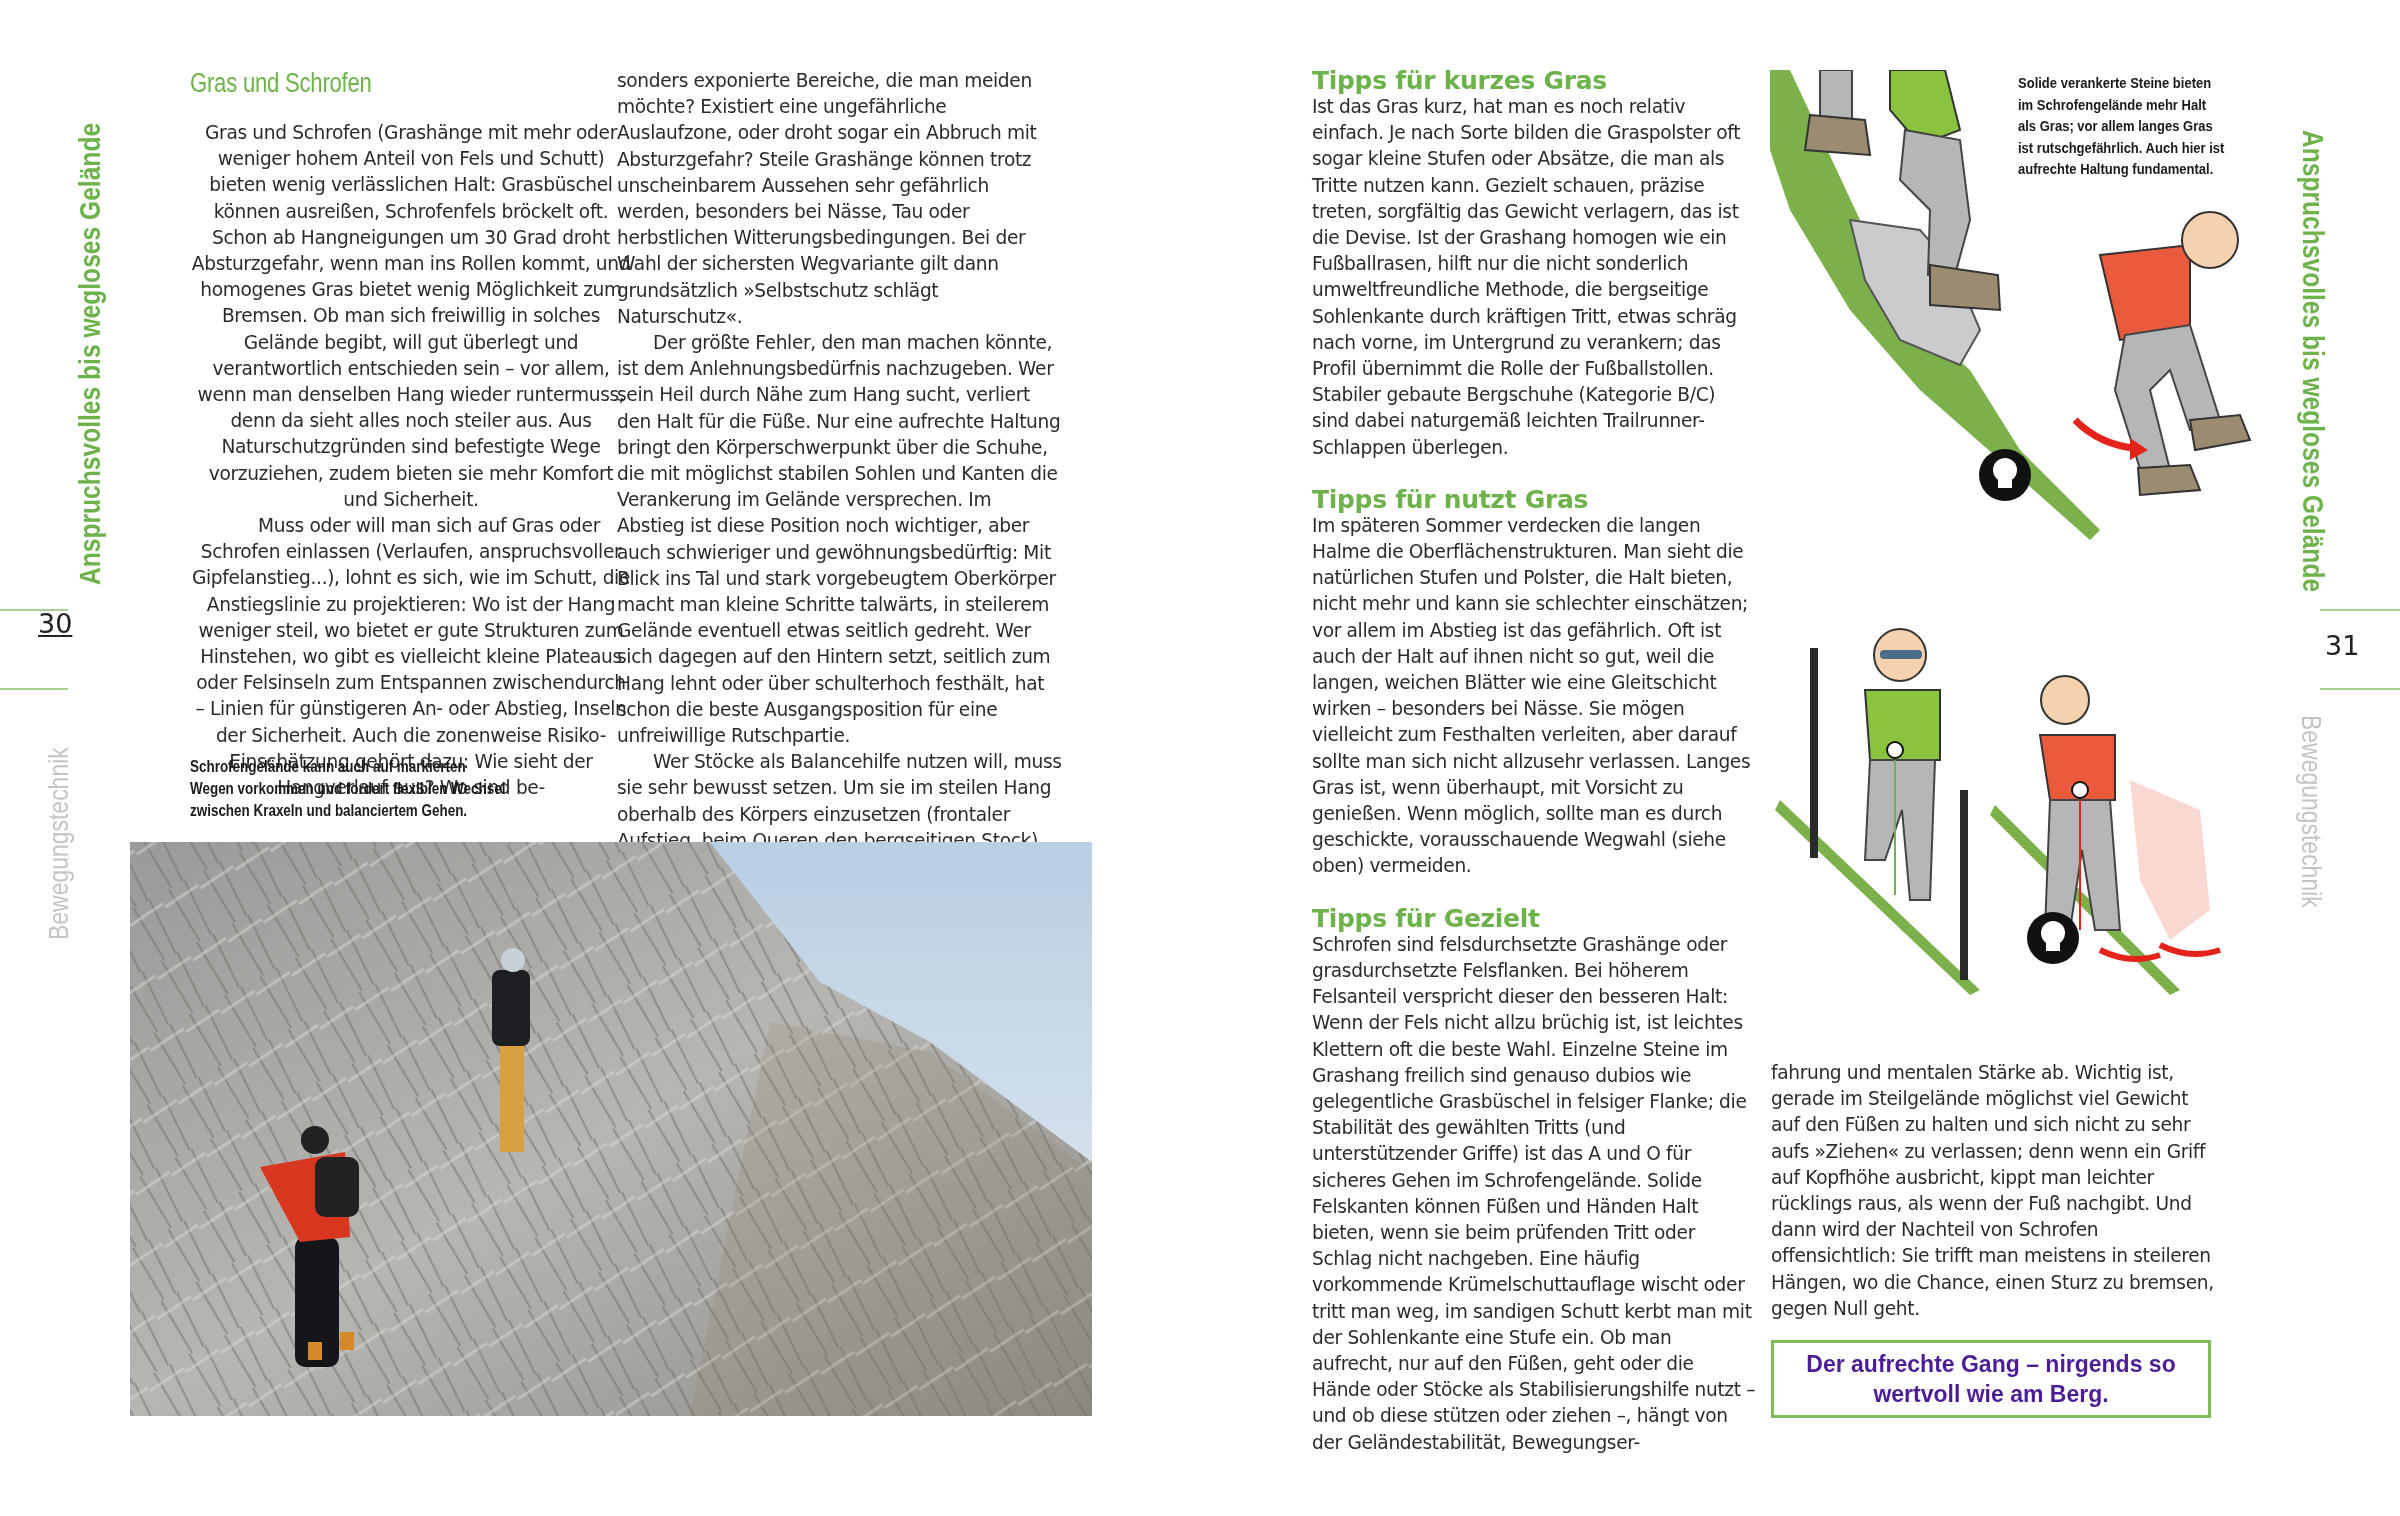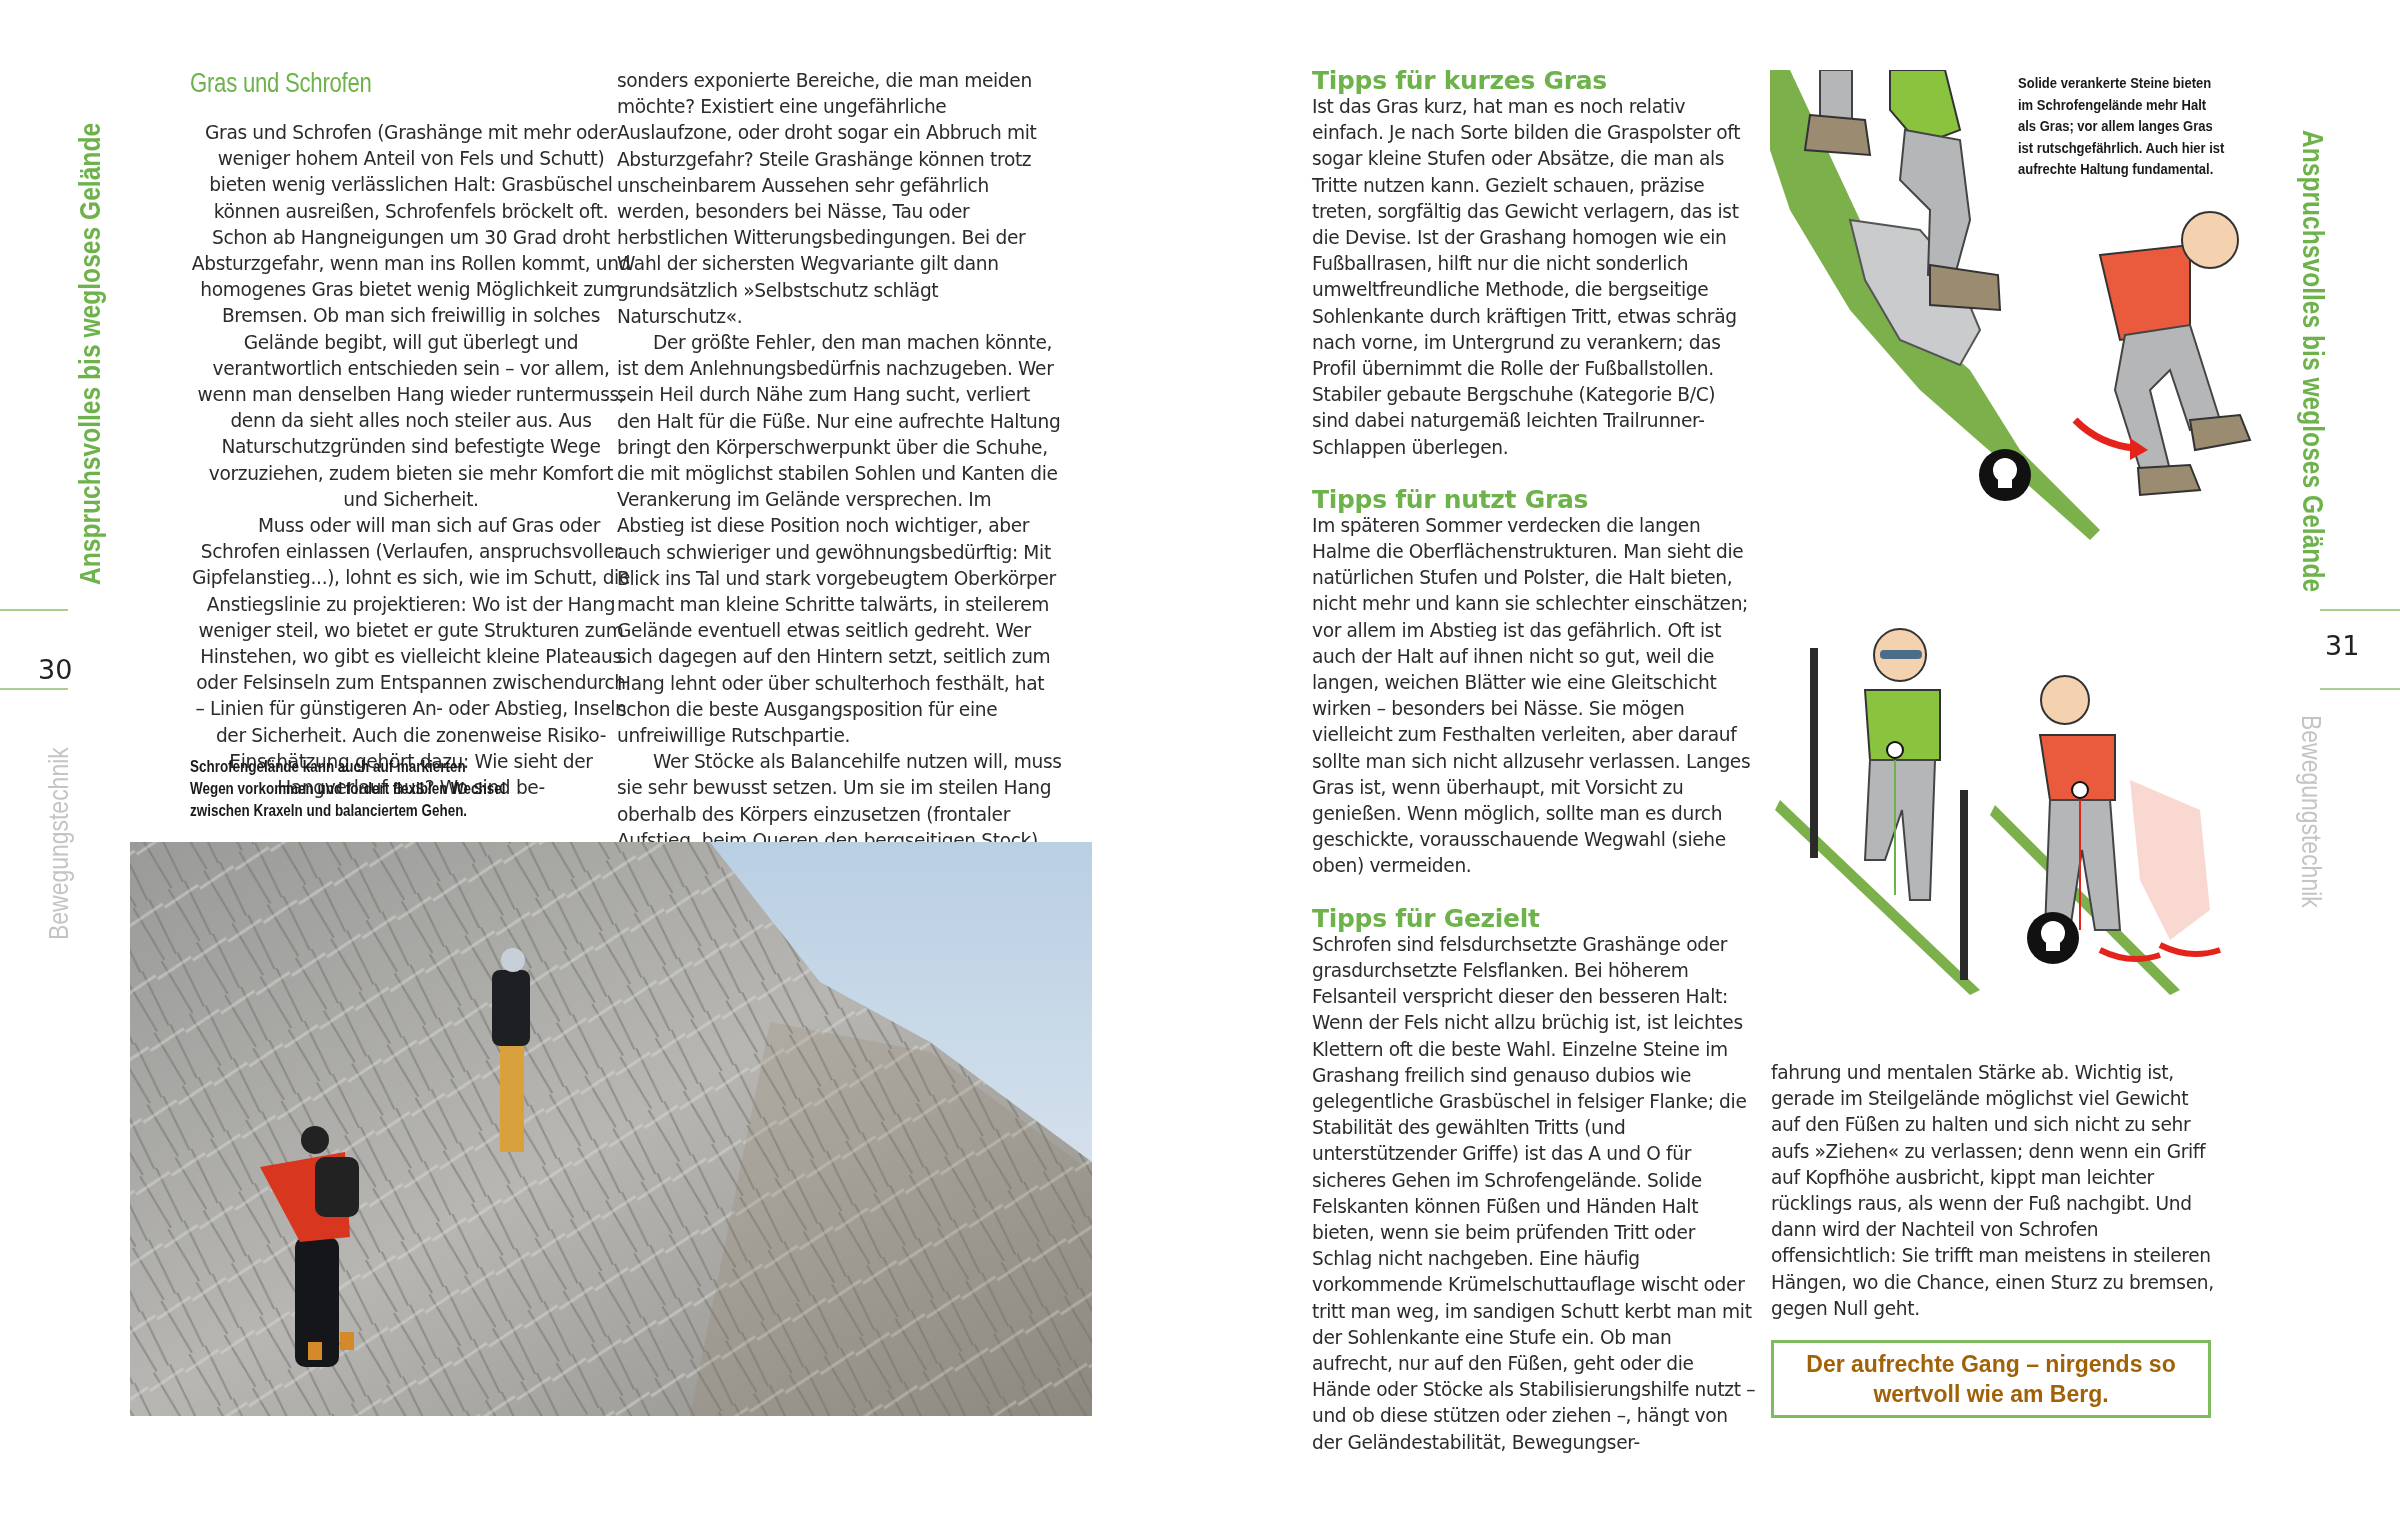--- a/index.html
+++ b/index.html
@@ -10,32 +10,32 @@
   .body-text p { margin:0; }
   .body-text p.indent { text-indent:36px; }
   .heading { color:#6db24a; font-family:"Liberation Sans", sans-serif; font-size:27px; transform:scaleX(0.82); transform-origin:left; letter-spacing:-0.3px; }
   .subhead { color:#6db24a; font-weight:bold; font-size:25px; line-height:26px; letter-spacing:-0.3px; }
   .caption { font-family:"Liberation Sans", sans-serif; font-weight:bold; font-size:16px; line-height:22px; color:#1a1a1a; transform:scaleX(0.84); transform-origin:left; white-space:nowrap; }
   .side-title { font-family:"Liberation Sans", sans-serif; font-weight:bold; font-size:30px; color:#6db24a; white-space:nowrap; }
   .side-sub { font-family:"Liberation Sans", sans-serif; font-size:28px; color:#c4c4c4; white-space:nowrap; }
   .page-num { font-family:"DejaVu Sans", sans-serif; font-size:27px; color:#222; }
   .rule { height:2px; background:#a9cf93; }
   .quote-box { border:3px solid #7dbb5c; display:flex; align-items:center; justify-content:center; text-align:center; box-sizing:border-box; }
-  .quote-box span { font-family:"Liberation Sans", sans-serif; font-weight:bold; font-size:23px; line-height:30px; color:#a16207; }
+  .quote-box span { font-family:"Liberation Sans", sans-serif; font-weight:bold; font-size:23px; line-height:30px; color:#4c1d95; }
   .photo { overflow:hidden; }
   .illus { overflow:visible; }
 </style>
 </head>
 <body>
 
 <div class="abs" style="left:0;top:0;width:1200px;height:1516px;">
 
   <div class="abs side-title" style="left:73px;top:585px;transform:rotate(-90deg) scaleX(0.82);transform-origin:left top;">Anspruchsvolles bis wegloses Gelände</div>
   <div class="abs rule" style="left:0;top:609px;width:68px;"></div>
-  <div class="abs page-num" style="left:38px;top:654px;">30</div>
+  <div class="abs page-num" style="left:38px;top:608px;text-decoration:underline;">30</div>
   <div class="abs rule" style="left:0;top:688px;width:68px;"></div>
   <div class="abs side-sub" style="left:43px;top:940px;transform:rotate(-90deg) scaleX(0.82);transform-origin:left top;">Bewegungstechnik</div>
 
   <div class="abs heading" style="left:190px;top:68px;">Gras und Schrofen</div>
 
   <div class="abs body-text" style="left:190px;top:120px;width:442px;text-align:center;">
     <p>Gras und Schrofen (Grashänge mit mehr oder weniger hohem Anteil von Fels und Schutt) bieten wenig verlässlichen Halt: Grasbüschel können ausreißen, Schrofenfels bröckelt oft. Schon ab Hangneigungen um 30 Grad droht Absturzgefahr, wenn man ins Rollen kommt, und homogenes Gras bietet wenig Möglichkeit zum Bremsen. Ob man sich freiwillig in solches Gelände begibt, will gut überlegt und verantwortlich entschieden sein – vor allem, wenn man denselben Hang wieder runtermuss, denn da sieht alles noch steiler aus. Aus Naturschutzgründen sind befestigte Wege vorzuziehen, zudem bieten sie mehr Komfort und Sicherheit.</p>
     <p class="indent">Muss oder will man sich auf Gras oder Schrofen einlassen (Verlaufen, anspruchsvoller Gipfelanstieg...), lohnt es sich, wie im Schutt, die Anstiegslinie zu projektieren: Wo ist der Hang weniger steil, wo bietet er gute Strukturen zum Hinstehen, wo gibt es vielleicht kleine Plateaus oder Felsinseln zum Entspannen zwischendurch – Linien für günstigeren An- oder Abstieg, Inseln der Sicherheit. Auch die zonenweise Risiko-Einschätzung gehört dazu: Wie sieht der Hangverlauf aus? Wo sind be-</p>
   </div>
 

